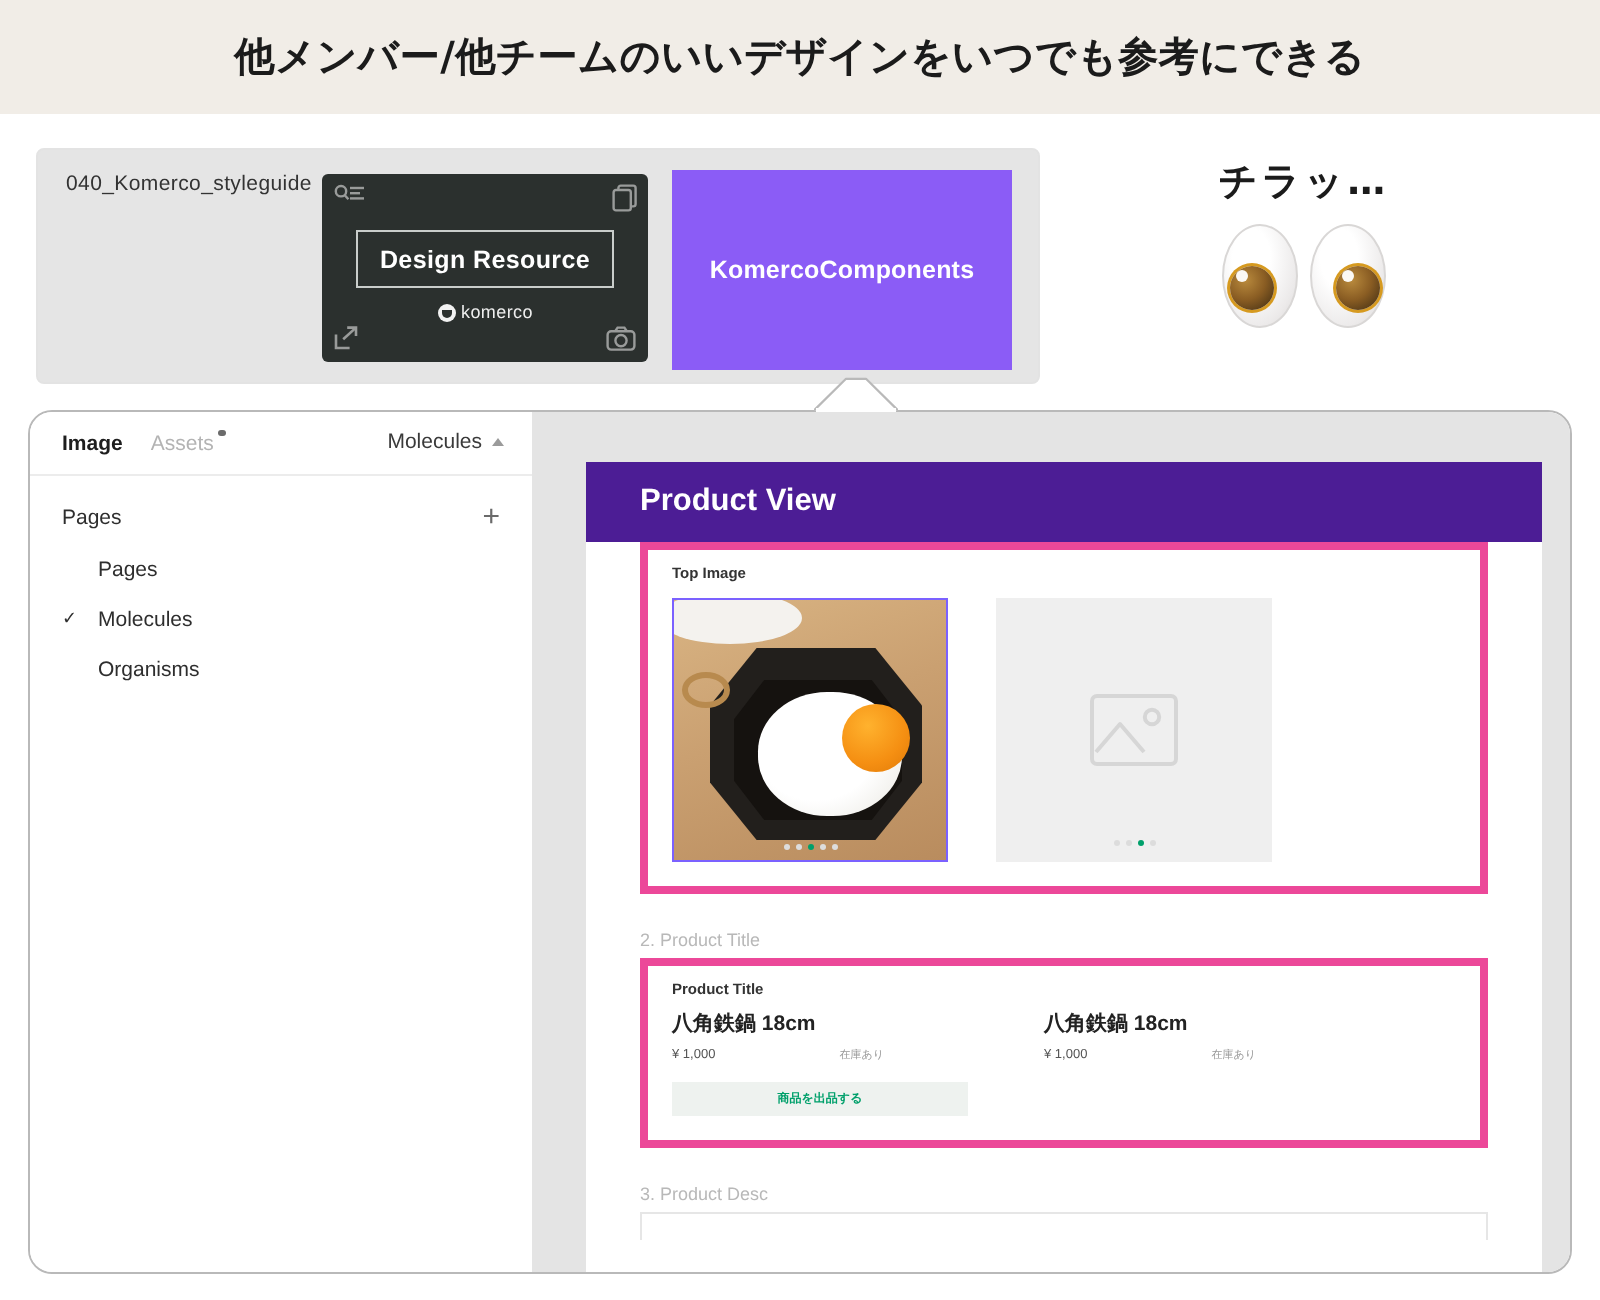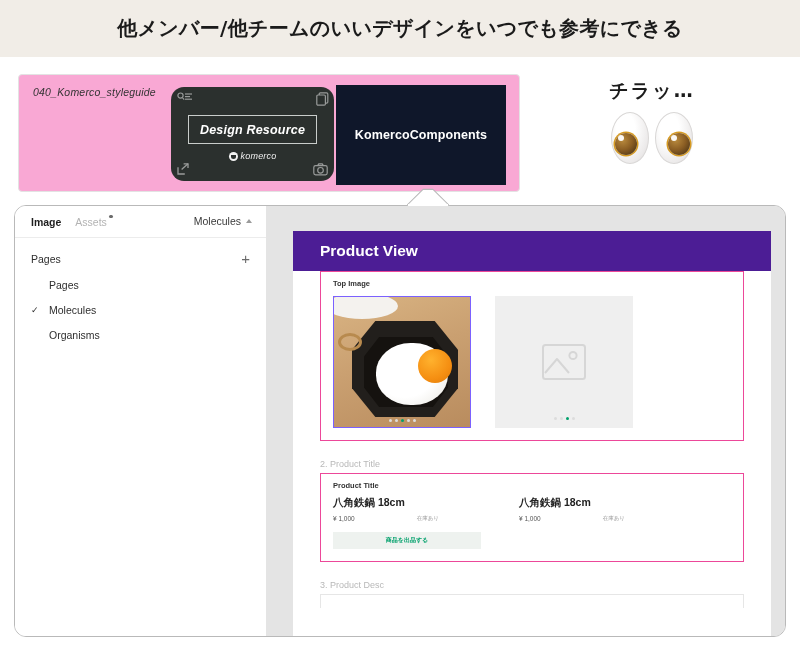--- a/index.html
+++ b/index.html
@@ -19,31 +19,31 @@
   }
   .banner-text {
     font-size: 20px; font-weight: bold; color: #1b1b1b;
     letter-spacing: 0.3px;
     font-family: "DejaVu Sans", "Liberation Sans", sans-serif;
   }
 
   
   .file-card {
     position: absolute; left: 18px; top: 74px; width: 502px; height: 118px;
-    background: #f9a8d4; border: 1px solid #e3e3e3; border-radius: 4px; font-style: italic;
+    background: #e5e5e5; border: 1px solid #e3e3e3; border-radius: 4px;
   }
   .file-name {
     position: absolute; left: 14px; top: 11px;
     font-size: 10.5px; color: #333; letter-spacing: .2px;
   }
 
   
   .thumb-dark {
-    position: absolute; left: 152px; top: 12px; width: 163px; height: 94px;
-    background: #2b302e; border-radius: 13px; overflow: hidden;
+    position: absolute; left: 142px; top: 12px; width: 163px; height: 94px;
+    background: #2b302e; border-radius: 3px; overflow: hidden;
   }
   .dr-frame {
     position: absolute; left: 17px; top: 28px; width: 129px; height: 29px;
     border: 1.5px solid #c9cdcb; display: flex; align-items: center; justify-content: center;
   }
   .dr-frame span { color: #fff; font-size: 12.5px; font-weight: bold; letter-spacing: .2px; }
   .komerco-row {
     position: absolute; left: 0; right: 0; top: 64px;
     display: flex; align-items: center; justify-content: center; gap: 3px;
   }
@@ -55,21 +55,21 @@
     content:""; position:absolute; left:2px; top:3.5px; width:5px; height:4px;
     background:#2b302e; border-radius: 0 0 3px 3px;
   }
   .komerco-word { color: #eee; font-size: 9px; letter-spacing: .2px; }
   .ic { position: absolute; opacity: .62; }
   .ic svg { display: block; }
 
   
   .thumb-green {
     position: absolute; left: 336px; top: 85px; width: 170px; height: 100px;
-    background: #0f172a;
+    background: #8b5cf6;
     display: flex; align-items: center; justify-content: center;
     z-index: 4;
   }
   .thumb-green span {
     color: #fff; font-size: 12.5px; font-weight: bold; letter-spacing: .1px;
   }
 
   
   .chirari { position: absolute; left: 596px; top: 78px; width: 112px; text-align: center; }
   .chirari-text {
@@ -148,21 +148,21 @@
     position: absolute; left: 27px; top: 25px; width: 478px; bottom: 0;
     background: #ffffff;
   }
   .ab-header {
     height: 40px; background: #4c1d95; display: flex; align-items: center; padding-left: 27px;
   }
   .ab-header span { color: #fff; font-size: 15.5px; font-weight: bold; }
 
   .sec-label { font-size: 9px; color: #b8b8b8; padding: 18px 0 4px 27px; }
   .sec-box {
-    margin: 0 27px 0 27px; border: 1px solid #ec4899; background: #fff;
+    margin: 0 27px 0 27px; border: 4px solid #ec4899; background: #fff;
   }
   .box-title { font-size: 7.5px; font-weight: bold; color: #333; padding: 7px 0 0 12px; }
 
   .img-row { display: flex; padding: 8px 12px 12px 12px; gap: 24px; }
   .photo {
     width: 138px; height: 132px; border: 1.6px solid #7b61ff; position: relative; overflow: hidden;
     background: #c9a87a;
   }
   .photo .plate { position:absolute; left:-8px; top:-4px; width:72px; height:26px; background:#f4f2ee; border-radius:50%; }
   .photo .board { position:absolute; left:0; top:0; right:0; bottom:0;

